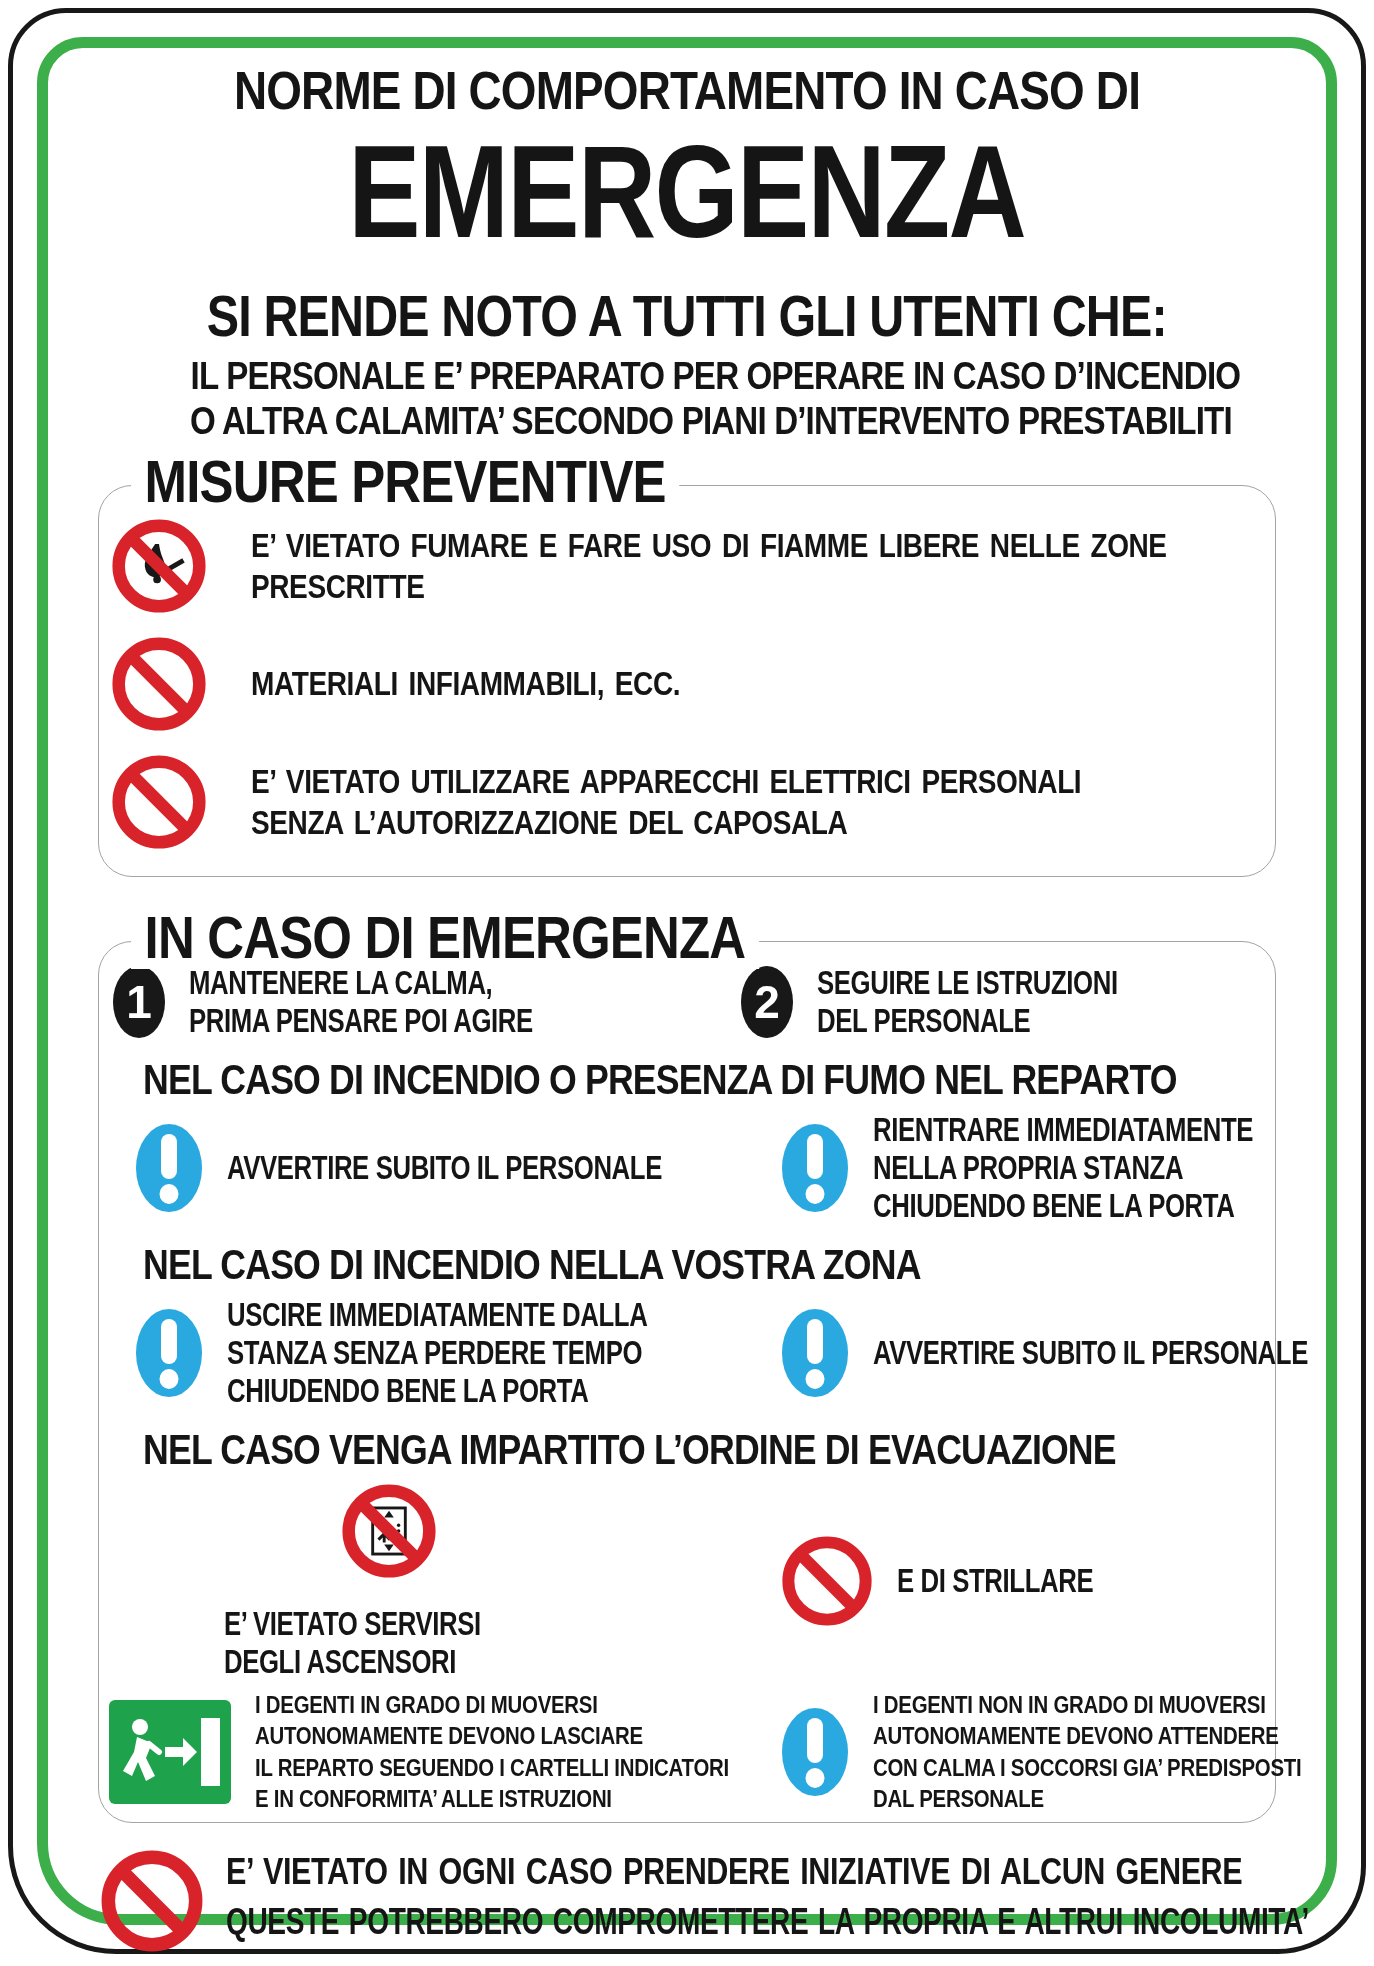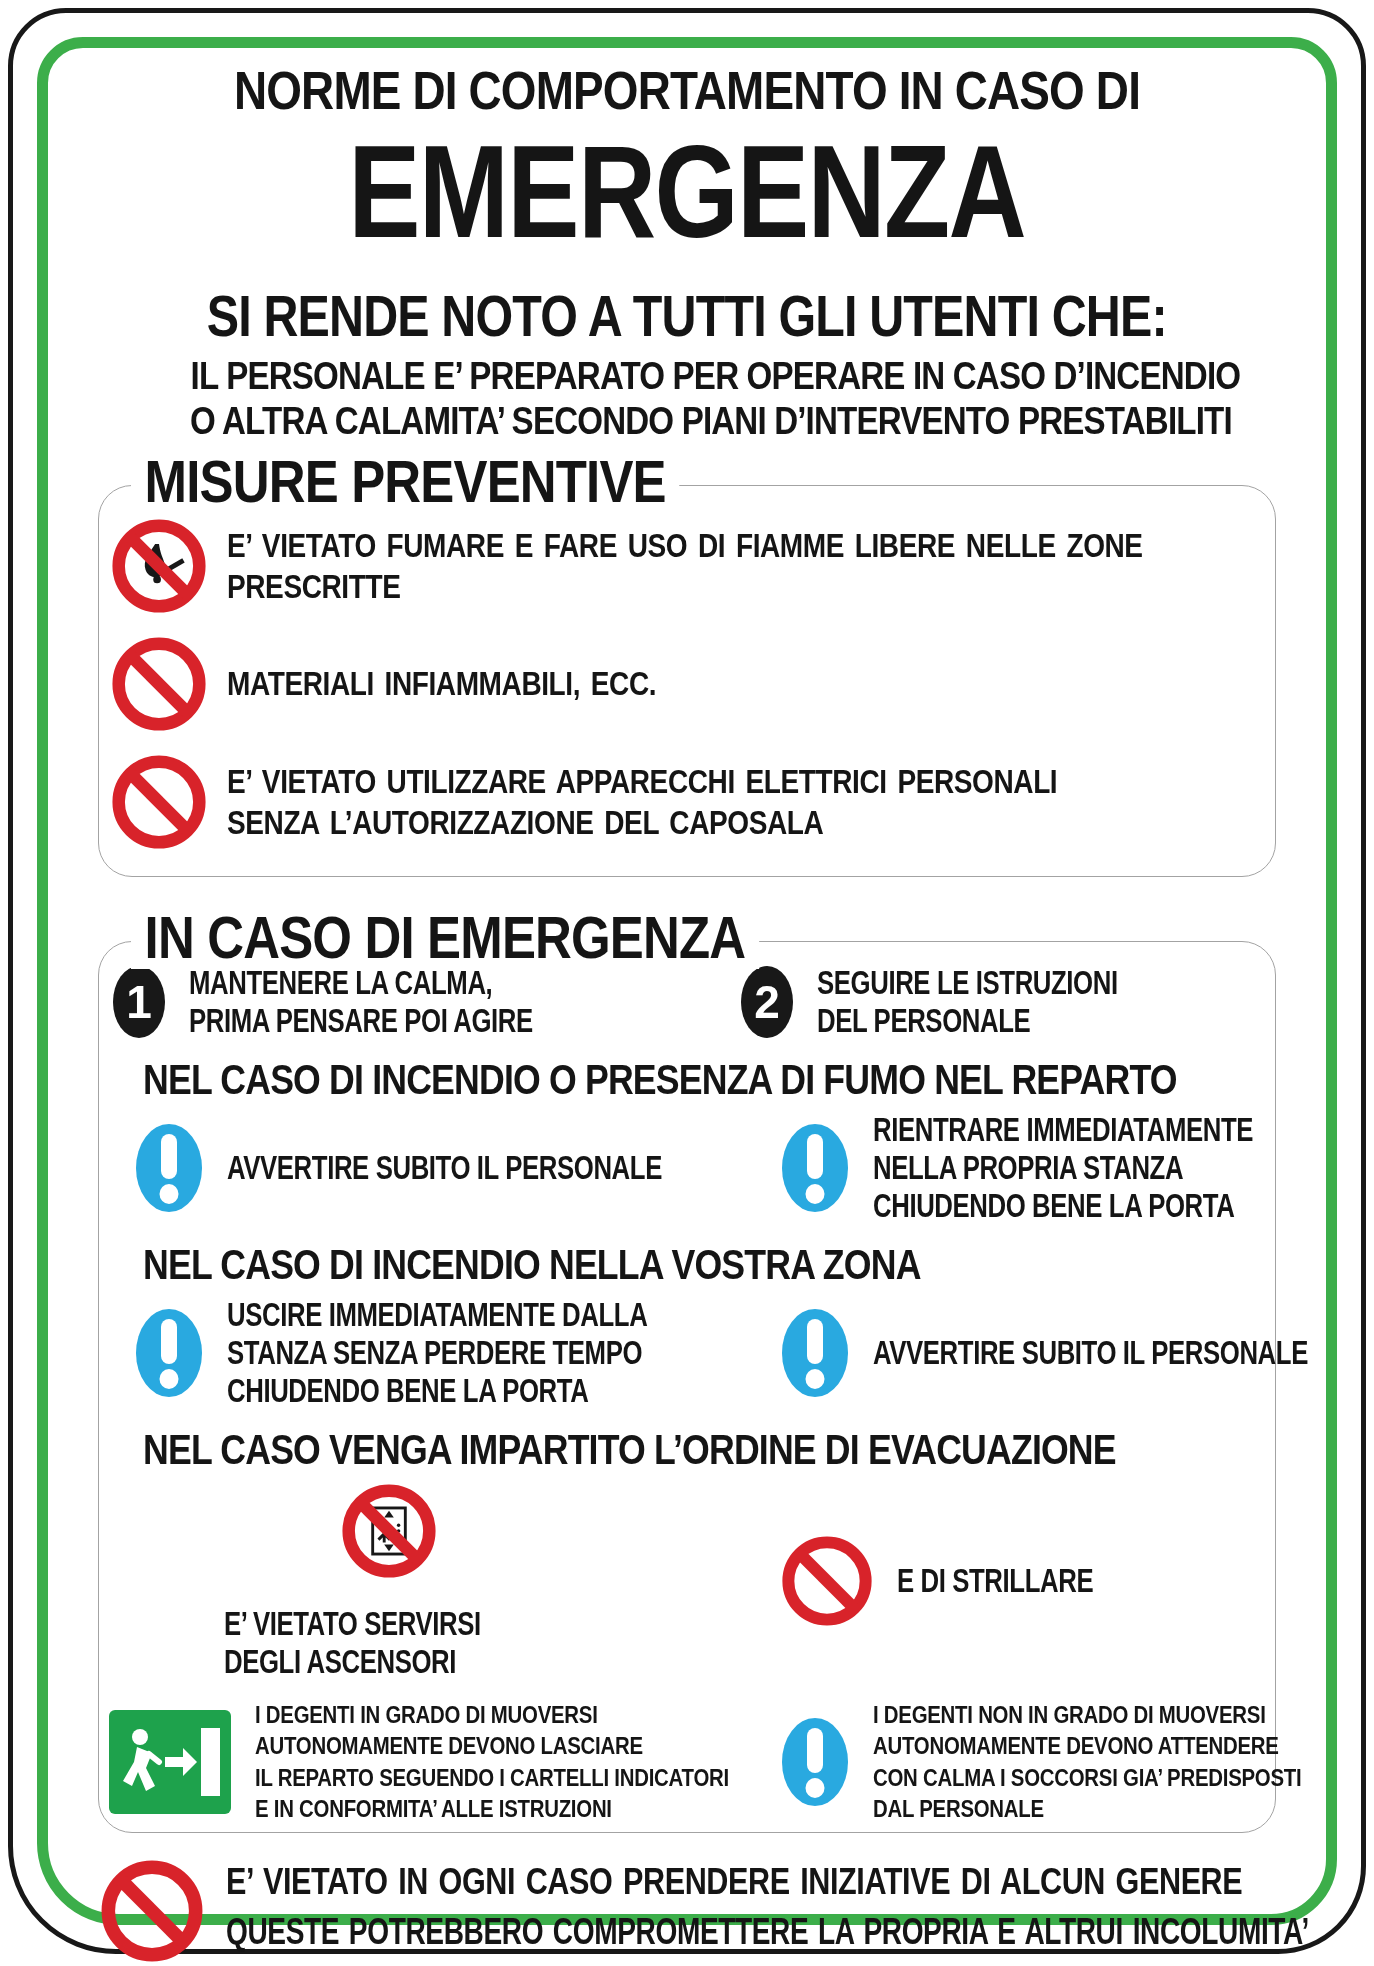--- a/index.html
+++ b/index.html
@@ -38,21 +38,21 @@
   .hdr-intro{margin-top:6px;}
 
   .fbox{
     position:relative;border:1px solid #a3a3a3;border-radius:34px;
     margin-top:42px;padding:20px 10px 18px 8px;
   }
   .fbox.emg{margin-top:64px;padding:14px 10px 0 8px;}
   .btitle{position:absolute;top:-36px;left:32px;}
   .btitle .sq{background:#fff;padding:0 16px;font-size:60px;letter-spacing:-1px;line-height:1.05;}
 
-  .mrow{display:flex;align-items:center;gap:20px;margin:10px 0 18px 4px;}
+  .mrow{display:flex;align-items:center;gap:44px;margin:10px 0 18px 4px;}
   .mrow:last-child{margin-bottom:6px;}
   .icol{flex:0 0 96px;display:flex;justify-content:center;}
   .ml{font-size:33px;line-height:1.25;letter-spacing:-.5px;word-spacing:4px;}
 
   .erow{display:grid;grid-template-columns:560px 1fr;column-gap:18px;align-items:center;margin:8px 0;}
   .ecell{display:flex;align-items:center;gap:24px;}
   .ecell.ind{padding-left:28px;}
   .ecell.ind2{padding-left:96px;}
   .ecell.ind3{padding-left:56px;}
   .bl{font-size:33px;line-height:1.16;letter-spacing:-.5px;}
@@ -247,21 +247,21 @@
             <svg width="92" height="96" viewBox="0 0 100 100">
                 <use href="#sym-pro"></use>
               </svg>
           </div>
           <div>
             <div><span class="sq s78 bl">E DI STRILLARE</span></div>
           </div>
         </div>
       </div>
 
-      <div class="erow" style="margin-top:18px;">
+      <div class="erow" style="margin-top:8px;">
         <div class="ecell" style="padding-left:2px;">
           <div>
             <svg width="122" height="104" viewBox="0 0 122 104">
               <rect width="122" height="104" rx="6" fill="#1ea24c"></rect>
               <rect x="92" y="18" width="19" height="68" fill="#fff"></rect>
               <rect x="56" y="47" width="18" height="10" fill="#fff"></rect>
               <polygon points="74,38 88,52 74,66" fill="#fff"></polygon>
               <circle cx="31" cy="27" r="8" fill="#fff"></circle>
               <path d="M28 37 L43 43 L37 58 L46 76 L37 81 L29 62 L23 76 L14 71 L25 52 Z" fill="#fff"></path>
               <path d="M40 44 L50 52" stroke="#fff" stroke-width="6" stroke-linecap="round"></path>

